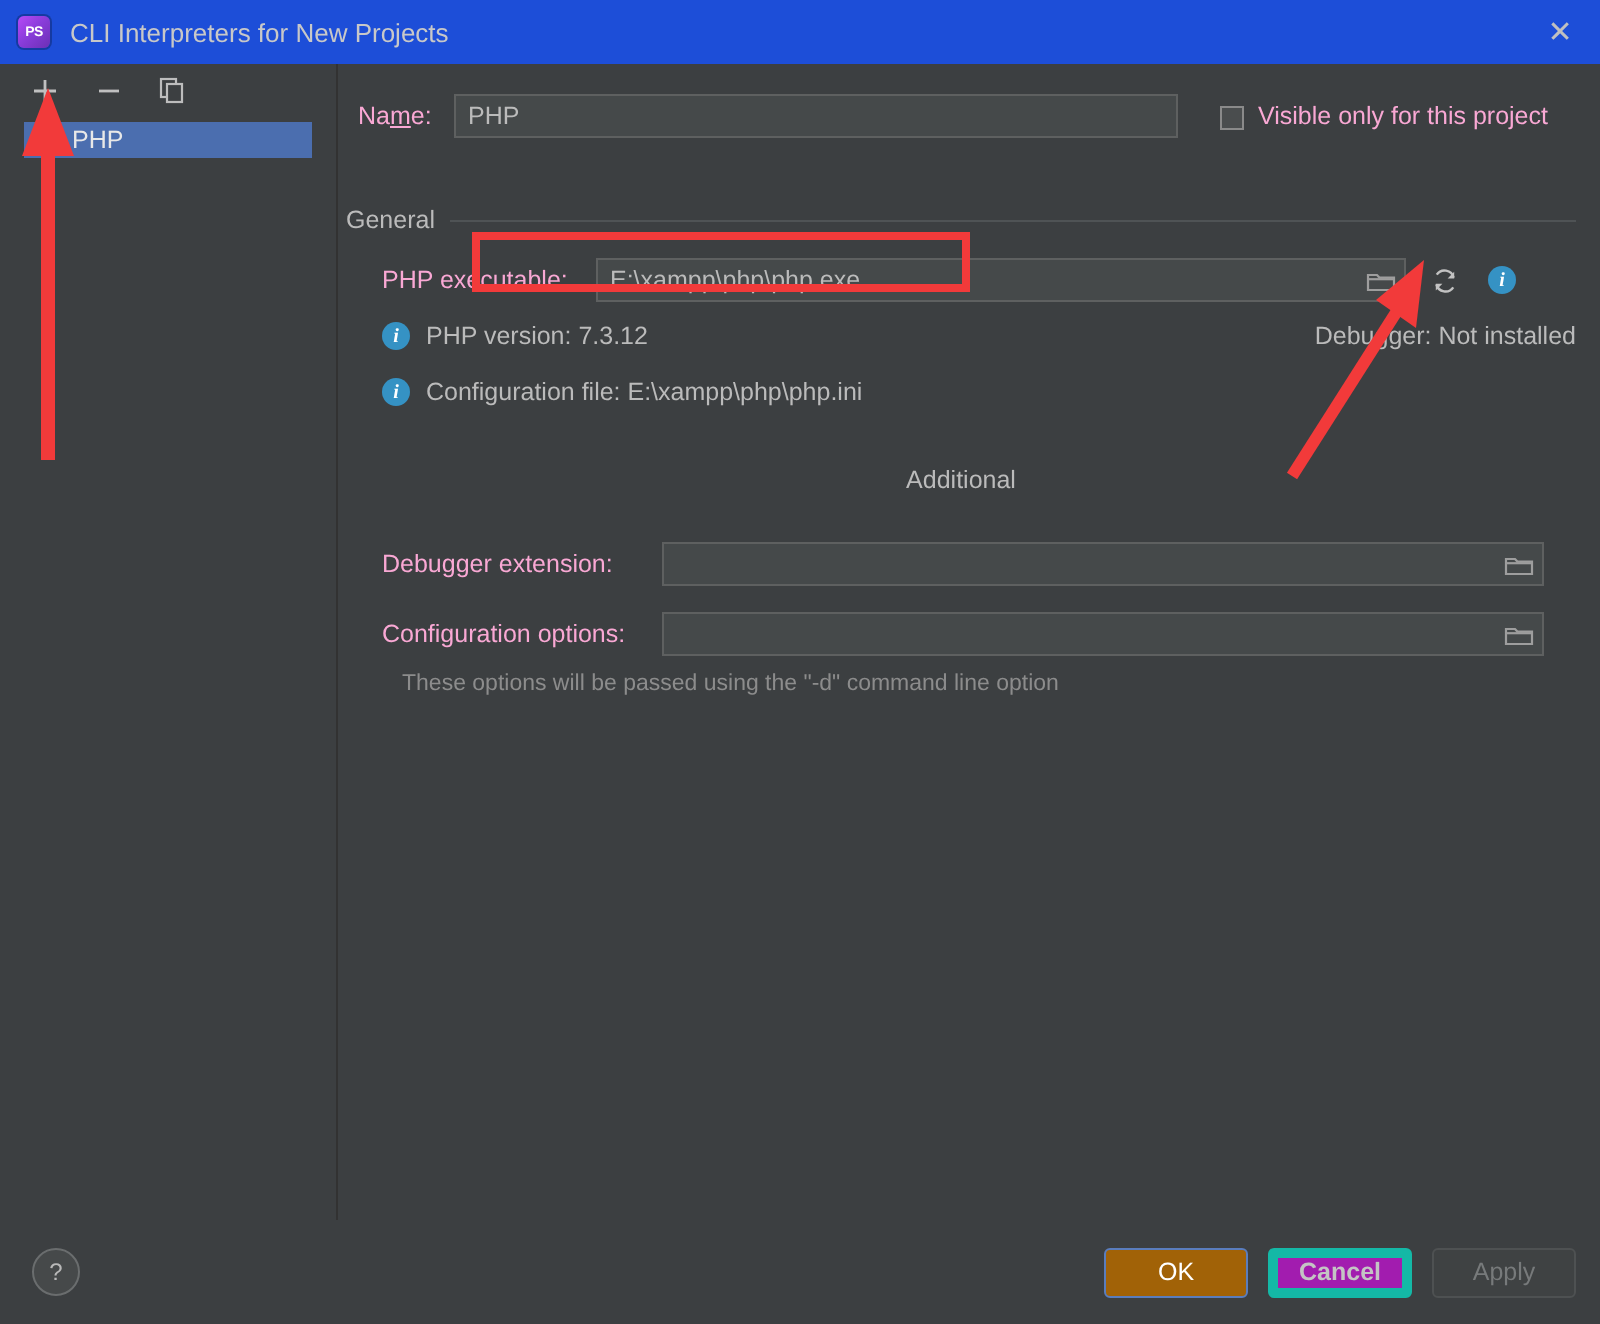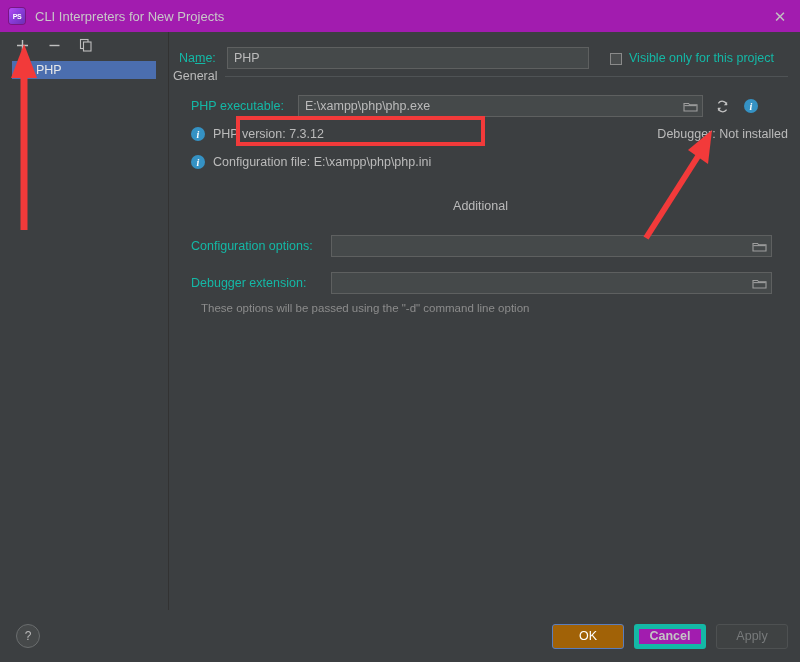--- a/index.html
+++ b/index.html
@@ -14,21 +14,21 @@
     font-size: 12.5px;
     color: #bbbbbb;
     overflow: hidden;
     position: relative;
     -webkit-font-smoothing: antialiased;
   }
 
   
   .titlebar {
     height: 32px;
-    background: #a21caf;
+    background: #1d4ed8;
     display: flex;
     align-items: center;
     padding: 0 26px 0 9px;
     position: relative;
     box-sizing: border-box;
   }
   .app-logo {
     width: 16px; height: 16px;
     border-radius: 3px;
     background: linear-gradient(135deg, #b74af7 0%, #8b3ddb 45%, #6b2fb5 100%);
@@ -119,21 +119,21 @@
   
   .row {
     display: flex;
     align-items: center;
   }
   .name-row {
     margin-top: 15px;
     padding-left: 10px;
   }
   .lbl {
-    color: #14b8a6;
+    color: #f9a8d4;
     font-size: 12.5px;
     white-space: nowrap;
   }
   .lbl u { text-decoration: underline; }
   .name-label { width: 48px; }
   .tfield {
     background: #45494a;
     border: 1px solid #5e6060;
     height: 22px;
     box-sizing: border-box;
@@ -161,21 +161,21 @@
     box-sizing: border-box;
     flex: 0 0 auto;
   }
 
   
   .group-sep {
     display: flex;
     align-items: center;
     gap: 8px;
     padding-left: 4px;
-    margin-top: 0;
+    margin-top: 34px;
   }
   .group-sep .gtitle {
     color: #bbbbbb;
     font-size: 12.5px;
     white-space: nowrap;
   }
   .group-sep .gline {
     flex: 1 1 auto;
     height: 1px;
     background: #4f5355;
@@ -422,44 +422,44 @@
     <div class="info-row r2">
       <span class="info-dot">i</span>
       <span class="info-text">Configuration file: E:\xampp\php\php.ini</span>
     </div>
 
     <div class="group-sep" style="margin-top:30px;flex-direction:column;">
       <div class="gtitle">Additional</div>
       <div class="gline"></div>
     </div>
 
+    <div class="add-row first">
+      <div class="lbl add-label">Debugger extension:</div>
+      <div class="tfield add-field" placeholder="">
+        <span class="browse-ico">
+          <svg width="15" height="12" viewBox="0 0 15 12">
+            <path d="M1 3.5 h4.5 l1.2 1.3 H14 V11 H1 Z" fill="none" stroke="#9e9e9e" stroke-width="1.1"></path>
+            <path d="M1.4 5.6 H13.6" stroke="#9e9e9e" stroke-width="1.1"></path>
+          </svg>
+        </span>
+      </div>
+    </div>
+
     <div class="add-row">
       <div class="lbl add-label">Configuration options:</div>
       <div class="tfield add-field" placeholder="">
         <span class="browse-ico">
           <svg width="15" height="12" viewBox="0 0 15 12">
             <path d="M1 3.5 h4.5 l1.2 1.3 H14 V11 H1 Z" fill="none" stroke="#9e9e9e" stroke-width="1.1"></path>
             <path d="M1.4 5.6 H13.6" stroke="#9e9e9e" stroke-width="1.1"></path>
           </svg>
         </span>
       </div>
     </div>
 
-    <div class="add-row first">
-      <div class="lbl add-label">Debugger extension:</div>
-      <div class="tfield add-field" placeholder="">
-        <span class="browse-ico">
-          <svg width="15" height="12" viewBox="0 0 15 12">
-            <path d="M1 3.5 h4.5 l1.2 1.3 H14 V11 H1 Z" fill="none" stroke="#9e9e9e" stroke-width="1.1"></path>
-            <path d="M1.4 5.6 H13.6" stroke="#9e9e9e" stroke-width="1.1"></path>
-          </svg>
-        </span>
-      </div>
-    </div>
-
     <div class="hint">These options will be passed using the "-d" command line option</div>
 
   </div>
 </div>
 
 <div class="footer">
   <div class="help-btn">?</div>
   <div class="footer-right">
     <div class="btn btn-default">OK</div>
     <div class="btn btn-normal">Cancel</div>

